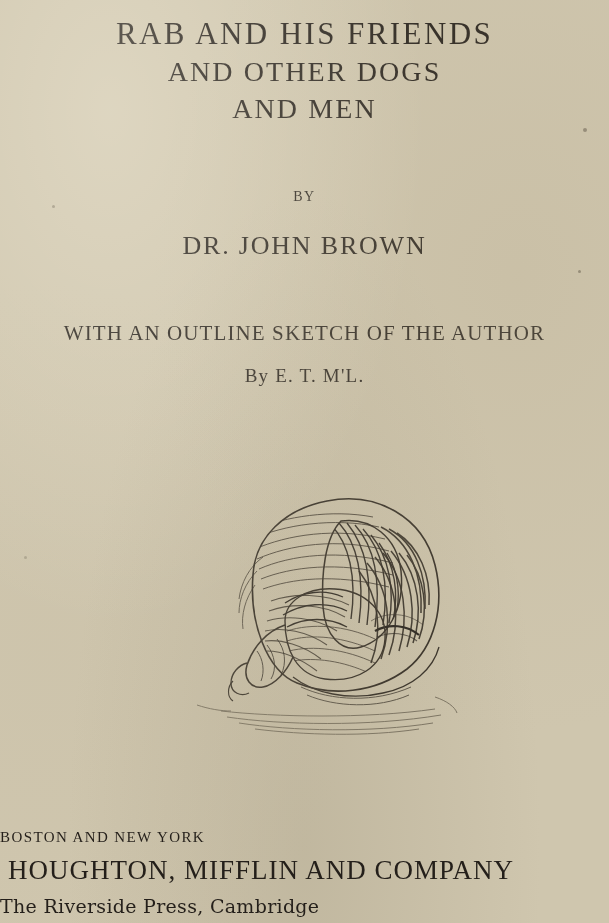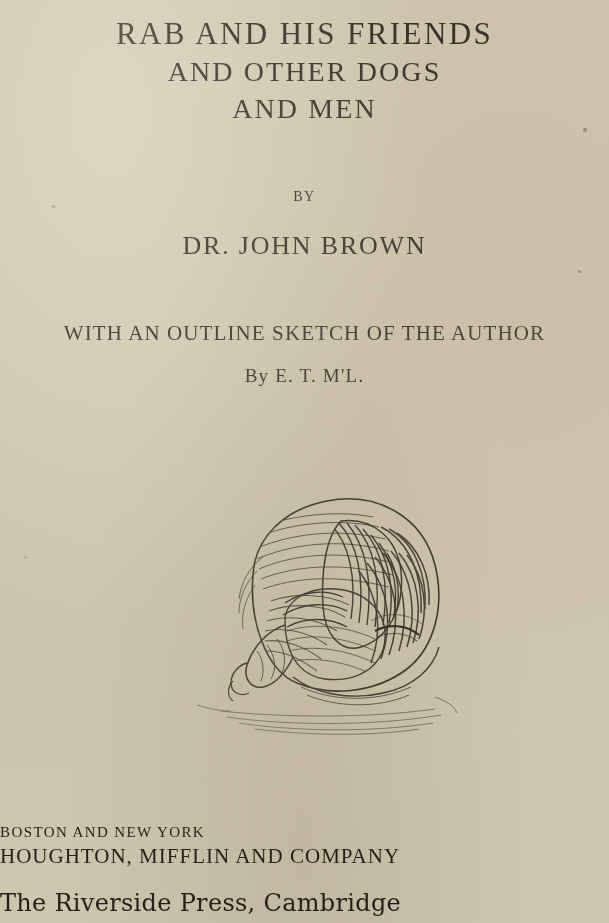--- a/index.html
+++ b/index.html
@@ -90,27 +90,28 @@
     left: 0;
     right: 0;
     bottom: 6px;
     text-align: left;
   }
   .imprint-city {
     font-size: 15px;
     letter-spacing: 1.4px;
   }
   .imprint-pub {
-    font-size: 21px;
+    font-size: 27px;
     letter-spacing: 1.0px;
-    margin-top: 3px;
+    margin-top: 9px;
+    padding-left: 8px;
   }
   .imprint-press {
-    font-size: 24px;
-    margin-top: 20px;
+    font-size: 19px;
+    margin-top: 9px;
     font-family: "DejaVu Serif", serif;
     letter-spacing: 0.3px;
   }
 
   
   .speck {
     position: absolute;
     background: #6b6252;
     border-radius: 50%;
     opacity: 0.55;

